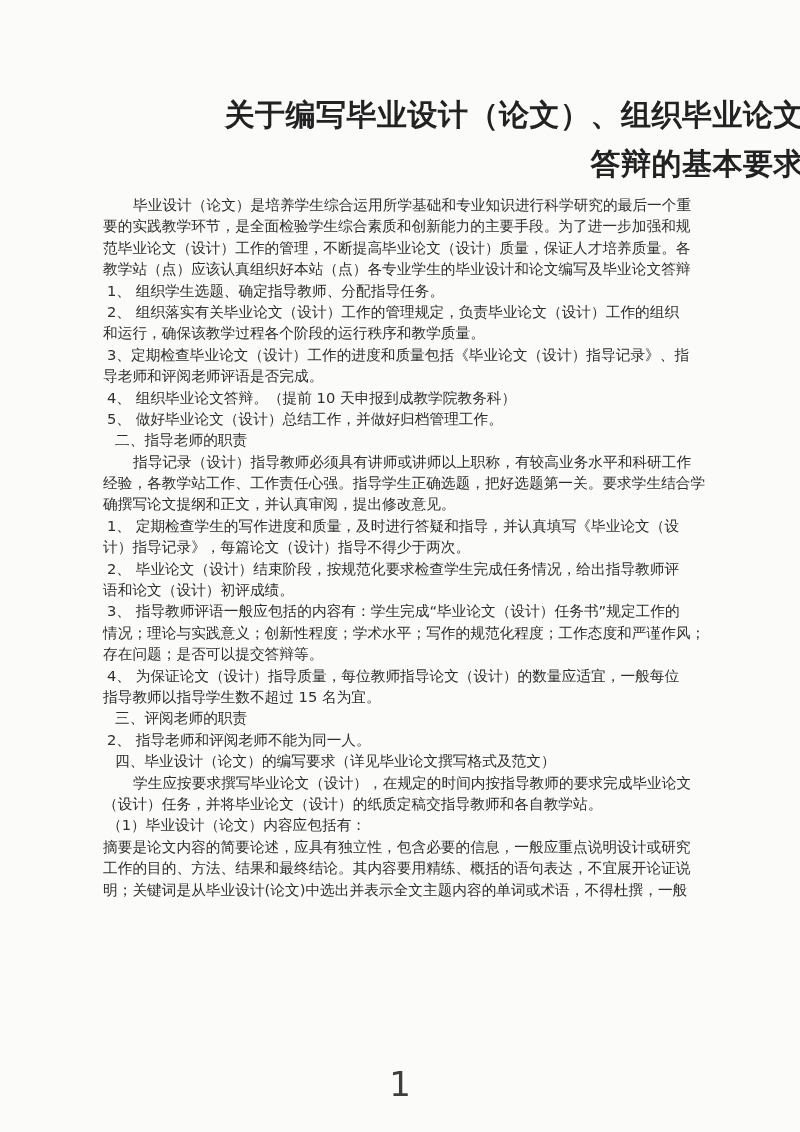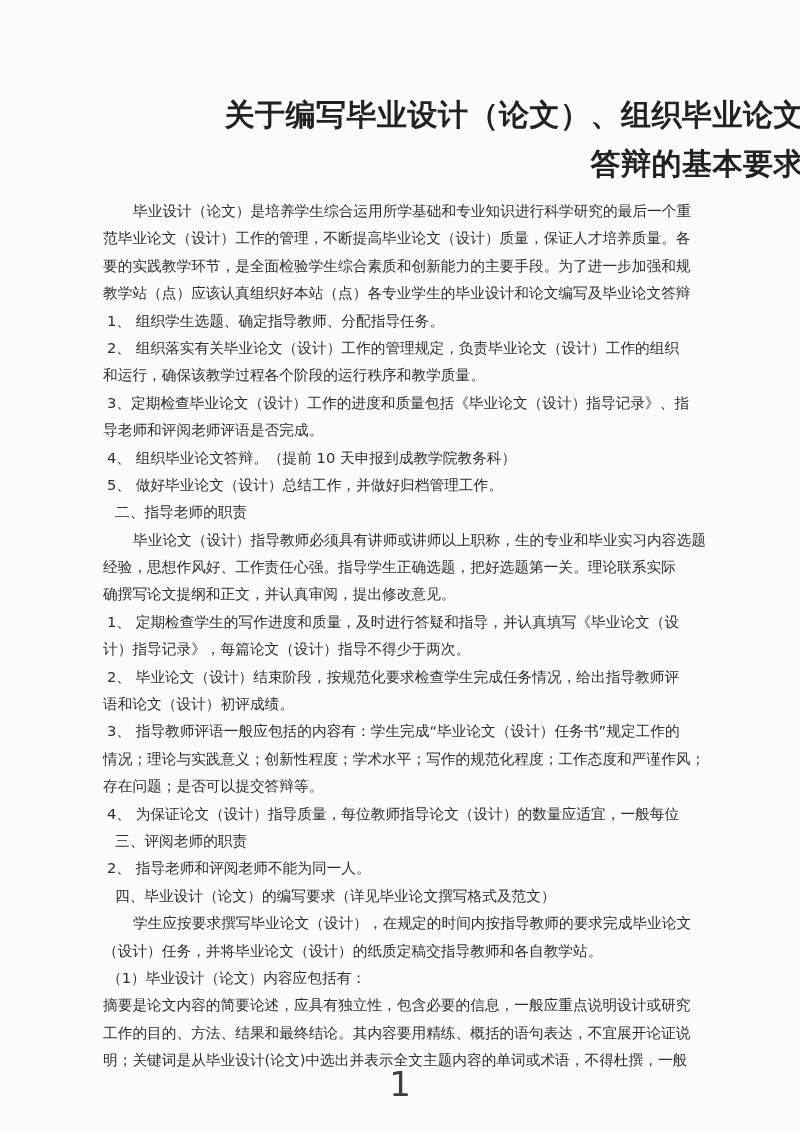--- a/index.html
+++ b/index.html
@@ -28,21 +28,20 @@
     position: absolute;
     top: 194px;
     left: 103px;
     width: 600px;
     font-size: 14.7px;
     line-height: 21.4px;
   }
   .line {
     white-space: pre;
     height: 21.4px;
-    margin-top: 6px;
   }
   .line.indent { padding-left: 30px; }
   .line.num    { padding-left: 4px; }
   .line.h      { padding-left: 12px; }
   .page-number {
     position: absolute;
     top: 1064px;
     left: 0;
     width: 100%;
     text-align: center;
@@ -57,42 +56,43 @@
 <div class="page">
 
   <div class="doc-title">
     <div>关于编写毕业设计（论文）、组织毕业论文</div>
     <div>答辩的基本要求</div>
   </div>
 
   <div class="doc-body">
 
   <div class="line indent">毕业设计（论文）是培养学生综合运用所学基础和专业知识进行科学研究的最后一个重</div>
+      <div class="line ">要的实践教学环节，是全面检验学生综合素质和创新能力的主要手段。为了进一步加强和规</div>
       <div class="line ">范毕业论文（设计）工作的管理，不断提高毕业论文（设计）质量，保证人才培养质量。各</div>
-      <div class="line ">要的实践教学环节，是全面检验学生综合素质和创新能力的主要手段。为了进一步加强和规</div>
       <div class="line ">教学站（点）应该认真组织好本站（点）各专业学生的毕业设计和论文编写及毕业论文答辩</div>
       <div class="line num">1、 组织学生选题、确定指导教师、分配指导任务。</div>
       <div class="line num">2、 组织落实有关毕业论文（设计）工作的管理规定，负责毕业论文（设计）工作的组织</div>
       <div class="line ">和运行，确保该教学过程各个阶段的运行秩序和教学质量。</div>
       <div class="line num">3、定期检查毕业论文（设计）工作的进度和质量包括《毕业论文（设计）指导记录》、指</div>
       <div class="line ">导老师和评阅老师评语是否完成。</div>
       <div class="line num">4、 组织毕业论文答辩。（提前 10 天申报到成教学院教务科）</div>
       <div class="line num">5、 做好毕业论文（设计）总结工作，并做好归档管理工作。</div>
       <div class="line h">二、指导老师的职责</div>
-      <div class="line indent">毕业论文（设计）指导教师必须具有讲师或讲师以上职称，生的专业和毕业实习内容选题</div>
-      <div class="line ">经验，思想作风好、工作责任心强。指导学生正确选题，把好选题第一关。理论联系实际</div>
+      <div class="line indent">指导记录（设计）指导教师必须具有讲师或讲师以上职称，有较高业务水平和科研工作</div>
+      <div class="line ">经验，各教学站工作、工作责任心强。指导学生正确选题，把好选题第一关。要求学生结合学</div>
       <div class="line ">确撰写论文提纲和正文，并认真审阅，提出修改意见。</div>
       <div class="line num">1、 定期检查学生的写作进度和质量，及时进行答疑和指导，并认真填写《毕业论文（设</div>
       <div class="line ">计）指导记录》，每篇论文（设计）指导不得少于两次。</div>
       <div class="line num">2、 毕业论文（设计）结束阶段，按规范化要求检查学生完成任务情况，给出指导教师评</div>
       <div class="line ">语和论文（设计）初评成绩。</div>
       <div class="line num">3、 指导教师评语一般应包括的内容有：学生完成“毕业论文（设计）任务书”规定工作的</div>
       <div class="line ">情况；理论与实践意义；创新性程度；学术水平；写作的规范化程度；工作态度和严谨作风；</div>
       <div class="line ">存在问题；是否可以提交答辩等。</div>
       <div class="line num">4、 为保证论文（设计）指导质量，每位教师指导论文（设计）的数量应适宜，一般每位</div>
+      <div class="line ">指导教师以指导学生数不超过 15 名为宜。</div>
       <div class="line h">三、评阅老师的职责</div>
       <div class="line num">2、 指导老师和评阅老师不能为同一人。</div>
       <div class="line h">四、毕业设计（论文）的编写要求（详见毕业论文撰写格式及范文）</div>
       <div class="line indent">学生应按要求撰写毕业论文（设计），在规定的时间内按指导教师的要求完成毕业论文</div>
       <div class="line ">（设计）任务，并将毕业论文（设计）的纸质定稿交指导教师和各自教学站。</div>
       <div class="line num">（1）毕业设计（论文）内容应包括有：</div>
       <div class="line ">摘要是论文内容的简要论述，应具有独立性，包含必要的信息，一般应重点说明设计或研究</div>
       <div class="line ">工作的目的、方法、结果和最终结论。其内容要用精练、概括的语句表达，不宜展开论证说</div>
       <div class="line ">明；关键词是从毕业设计(论文)中选出并表示全文主题内容的单词或术语，不得杜撰，一般</div>
     </div>

